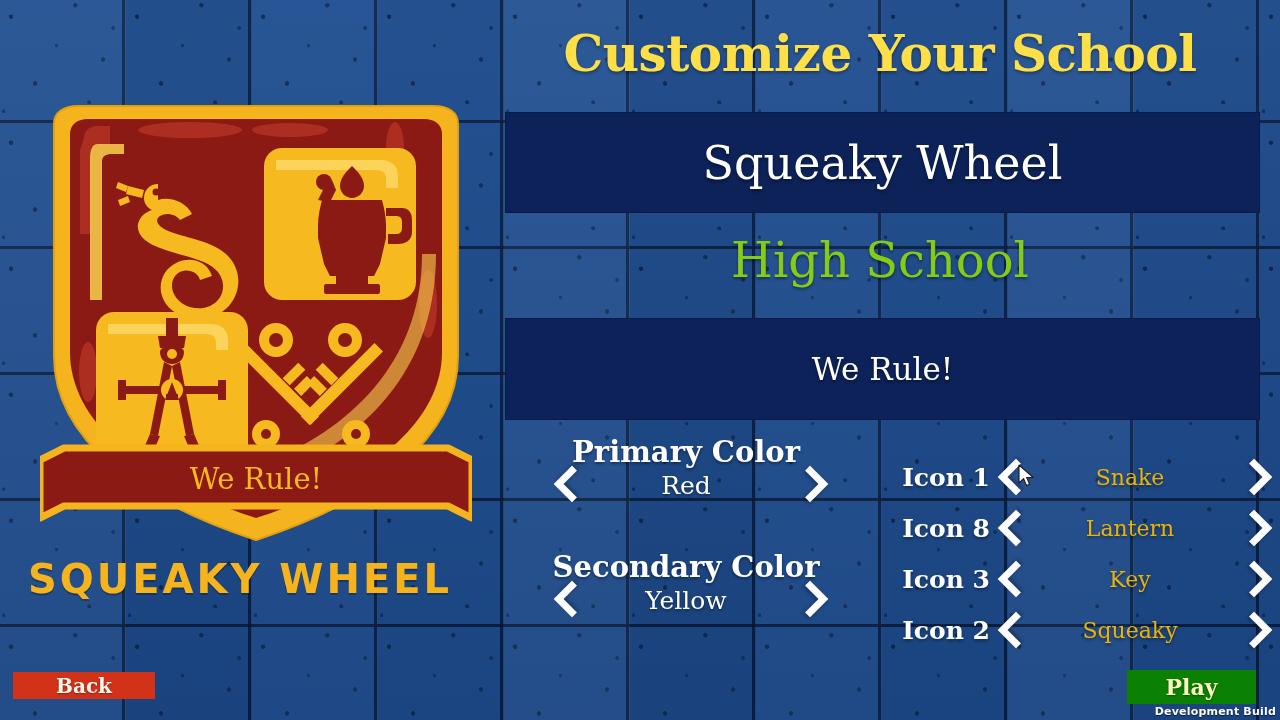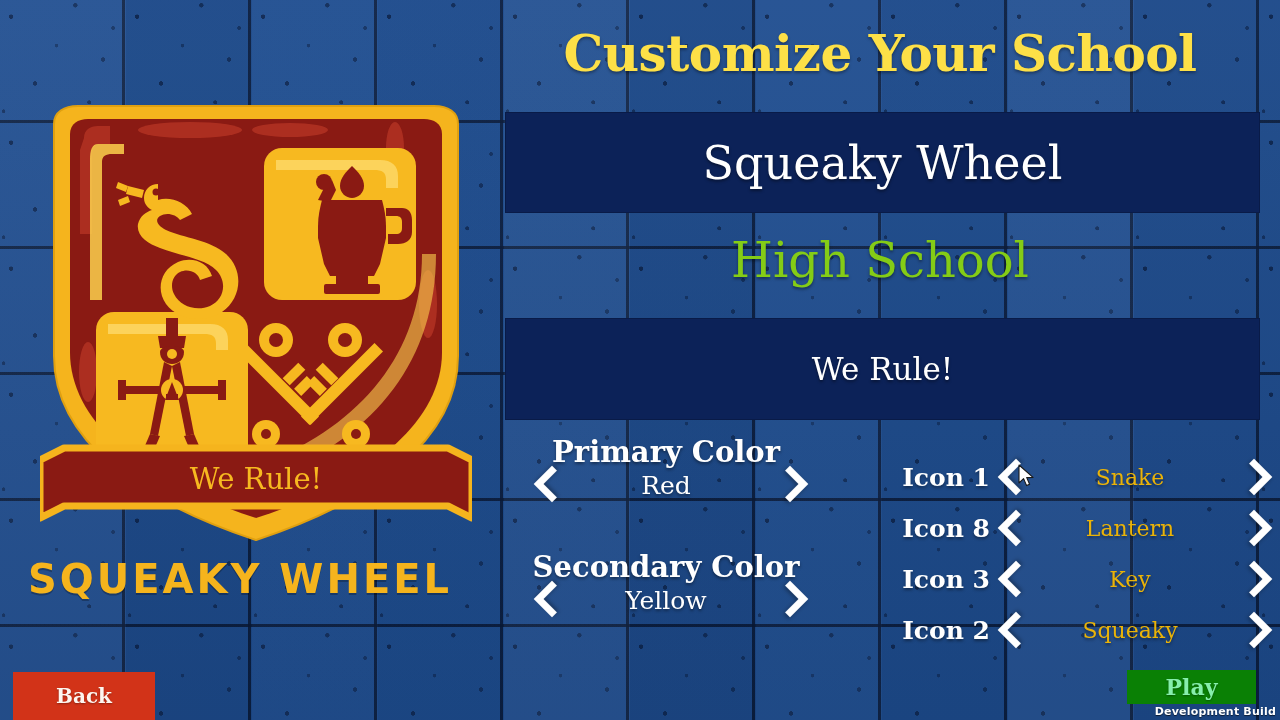--- a/index.html
+++ b/index.html
@@ -120,21 +120,21 @@
     content:""; position:absolute; left:7px; top:4px;
     width:19px; height:19px;
     border-top:7px solid #ffffff;
     border-right:7px solid #ffffff;
     filter:drop-shadow(0 2px 2px rgba(0,0,0,.35));
   }
   .chev.left::before{ transform:rotate(-135deg); }
   .chev.right::before{ transform:rotate(45deg); }
 
   
-  .color-group{ position:absolute; left:16px; width:340px; }
+  .color-group{ position:absolute; left:36px; width:340px; }
   #grp-primary{ top:438px; }
   #grp-secondary{ top:553px; }
 
   .group-label{
     text-align:center;
     font-family:"DejaVu Serif", serif;
     font-weight:bold;
     font-size:29px;
     color:#ffffff;
     text-shadow:0 2px 3px rgba(0,0,0,.4);
@@ -171,39 +171,39 @@
     flex:1 1 auto; text-align:center;
     font-family:"DejaVu Serif", serif;
     font-size:22px;
     color:#eab308;
     text-shadow:0 2px 3px rgba(0,0,0,.4);
   }
 
   
   #back-button{
     position:absolute; left:13px; top:672px;
-    width:142px; height:48px;
+    width:142px; height:27px;
     background:#d23318;
     display:flex; align-items:center; justify-content:center;
     font-family:"DejaVu Serif", serif;
     font-weight:bold;
     font-size:20px;
     color:#fdf6ef;
     cursor:pointer;
     text-shadow:0 1px 2px rgba(0,0,0,.35);
   }
   #play-button{
     position:absolute; left:1127px; top:670px;
     width:129px; height:34px;
     background:#0a8005;
     display:flex; align-items:center; justify-content:center;
     font-family:"DejaVu Serif", serif;
     font-weight:bold;
     font-size:22px;
-    color:#86efac;
+    color:#fef9c3;
     cursor:pointer;
     text-shadow:0 1px 2px rgba(0,0,0,.35);
   }
   #dev-watermark{
     position:absolute; right:4px; bottom:2px;
     font-family:"DejaVu Sans", sans-serif;
     font-weight:bold;
     font-size:11px;
     color:#ffffff;
     letter-spacing:.2px;

